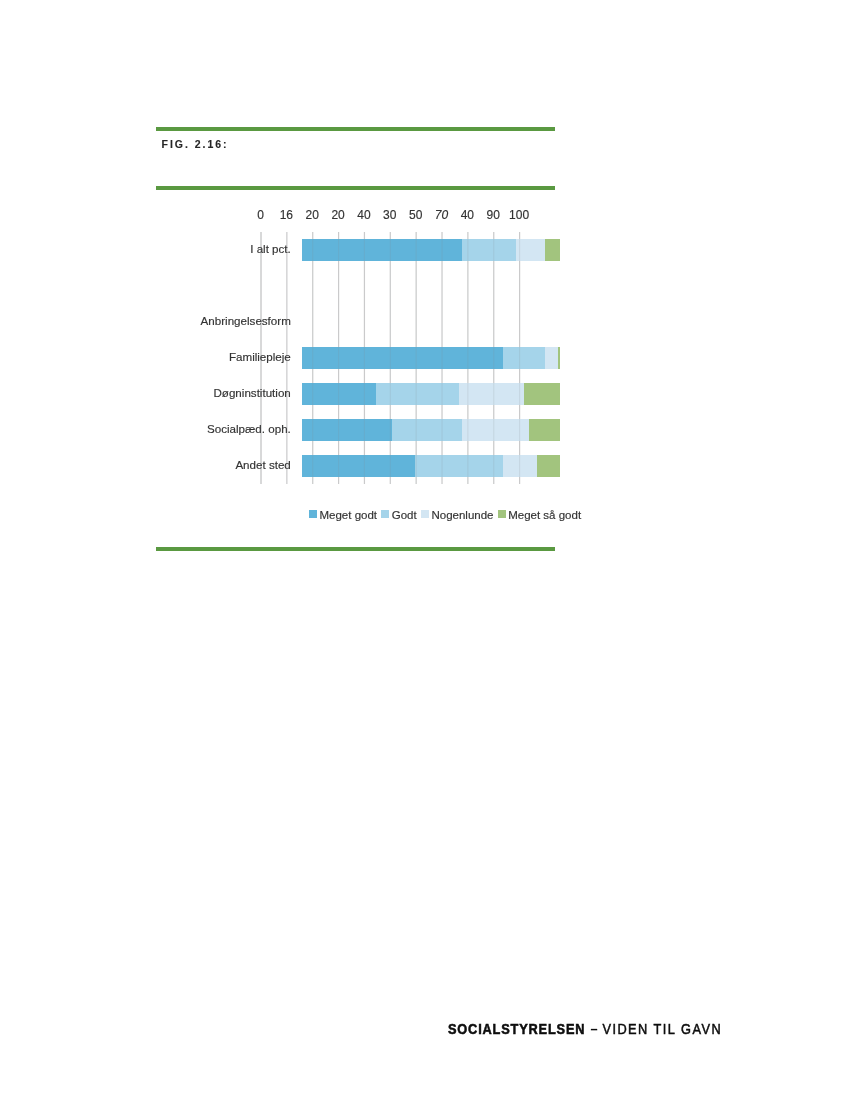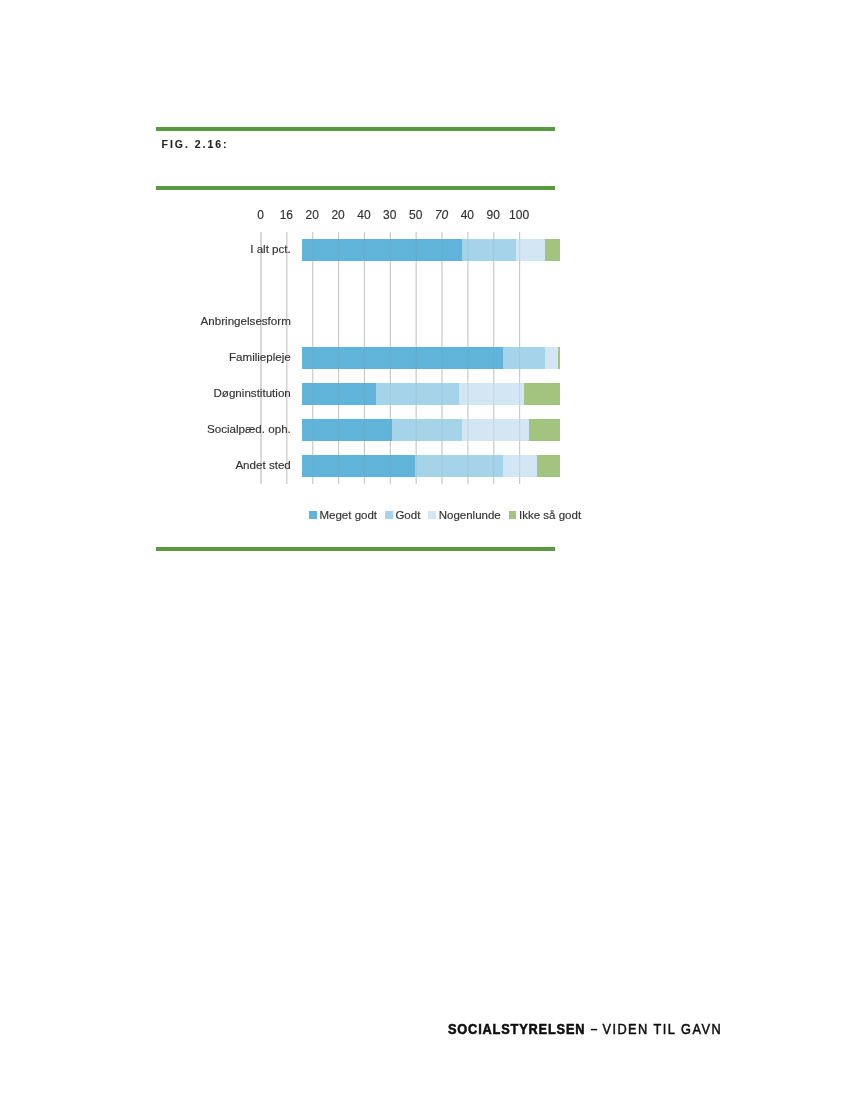--- a/index.html
+++ b/index.html
@@ -33,21 +33,21 @@
      -webkit-text-stroke:0.16px currentColor;}
   .cat{position:absolute;left:8px;width:100%;margin-left:33px;}
   .catlabel{position:absolute;right:100%;margin-right:10.7px;margin-top:-1.2px;
      font-size:11.6px;color:#333;white-space:nowrap;text-align:right;
      -webkit-text-stroke:0.16px currentColor;}
   .bar{position:absolute;left:0;height:22.5px;}
   .seg{position:absolute;top:0;height:100%;}
 
   
   .legend{position:absolute;left:262.1px;top:508px;width:272px;height:14px;
-     display:flex;justify-content:space-between;align-items:flex-end;
+     display:flex;justify-content:space-between;align-items:center;
      font-size:11.5px;color:#333;padding-left:47px;-webkit-text-stroke:0.16px currentColor;}
   .legend .item{display:flex;align-items:flex-start;line-height:13px;}
   .legend .sw{width:7.8px;height:8.1px;margin-right:2.6px;margin-top:1.9px;flex:none;}
 
   
   .footer-logo{position:absolute;left:448px;top:1021.5px;
      font-size:14.7px;font-weight:bold;color:#0d0d0d;
      white-space:nowrap;line-height:14px;
      transform:scaleX(0.87);transform-origin:left top;}
   .footer-logo .a{letter-spacing:0.95px;font-weight:bold;-webkit-text-stroke:0.55px currentColor;}
@@ -162,20 +162,20 @@
       <div class="item">
         <span class="sw" style="background: rgb(165, 212, 234);"></span>
         <span>Godt</span>
       </div>
       <div class="item">
         <span class="sw" style="background: rgb(211, 230, 243);"></span>
         <span>Nogenlunde</span>
       </div>
       <div class="item">
         <span class="sw" style="background: rgb(162, 196, 126);"></span>
-        <span>Ikke så godt</span>
+        <span>Meget så godt</span>
       </div>
     </div>
 
   <div class="rule" id="rule-bot" style="background: rgb(90, 153, 65);"></div>
 
   <div class="footer-logo"><span class="a">SOCIALSTYRELSEN</span><span class="d">–</span><span class="b">VIDEN TIL GAVN</span></div>
 </div>
 
 </body></html>

